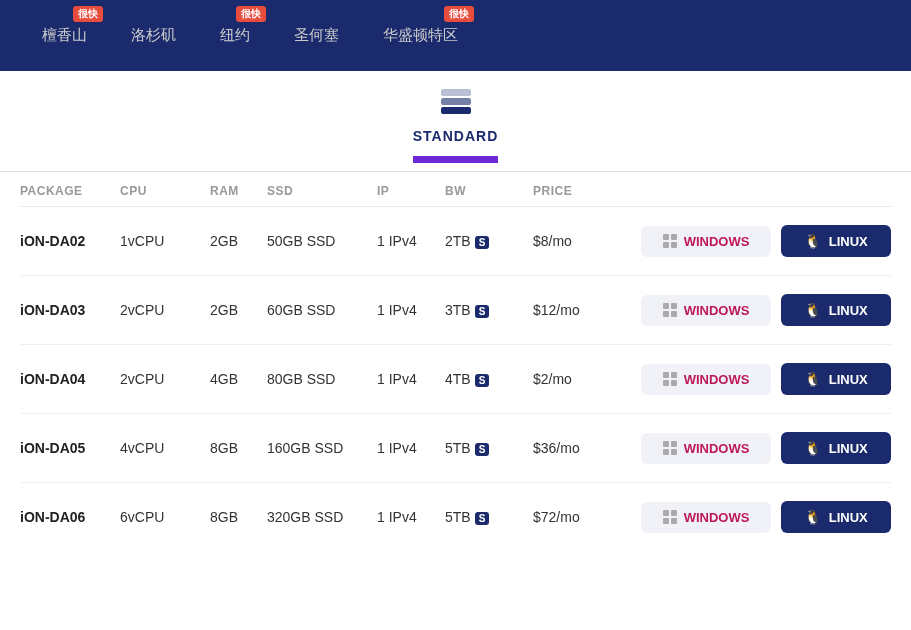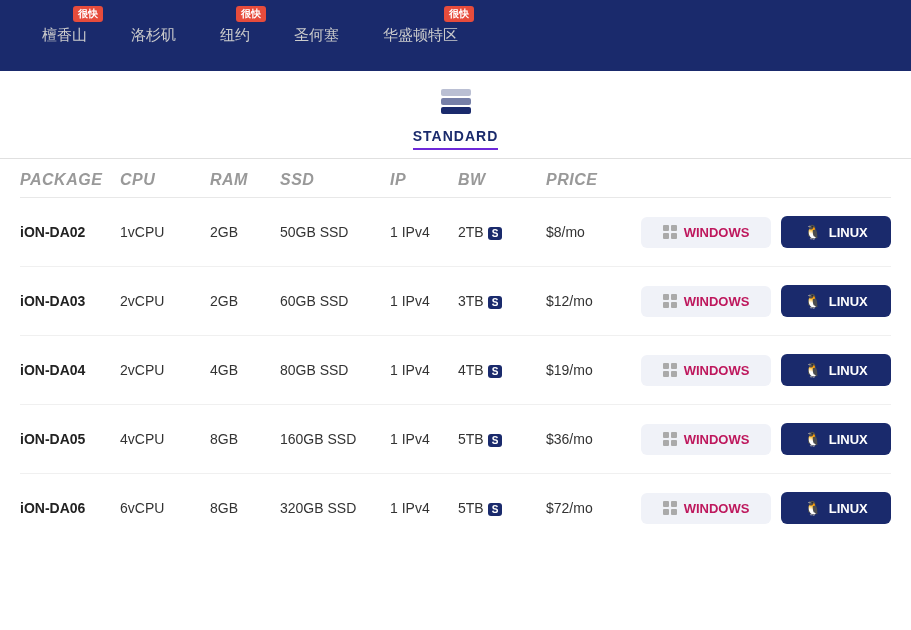--- a/index.html
+++ b/index.html
@@ -67,45 +67,44 @@
     .stack-icon {
       font-size: 28px;
       color: #1a2a6c;
       margin-bottom: 4px;
     }
     .standard-label {
       font-size: 14px;
       color: #1a2a6c;
       font-weight: 600;
       letter-spacing: 1px;
-      padding-bottom: 4px;
-      border-bottom: 2px solid #6d28d9;
+      padding-bottom: 12px;
+      border-bottom: 7px solid #6d28d9;
     }
 
     
     .table-container {
       padding: 0 20px;
     }
     .col-header-row {
       display: flex;
       align-items: center;
       padding: 12px 0 8px;
       border-bottom: 1px solid #e8e8e8;
     }
     .col-header {
       color: #999;
-      font-size: 16px;
+      font-size: 12px;
       font-weight: 600;
       letter-spacing: 0.5px;
       text-transform: uppercase;
-      font-style: italic;
     }
     .col-pkg   { width: 100px; }
     .col-cpu   { width: 90px; }
-    .col-ram   { width: 70px; }
+    .col-ram   { width: 57px; }
     .col-ssd   { width: 110px; }
     .col-ip    { width: 68px; }
     .col-bw    { width: 88px; }
     .col-price { width: 80px; }
     .col-btns  { flex: 1; }
 
     .data-row {
       display: flex;
       align-items: center;
       padding: 18px 0;
@@ -293,21 +292,21 @@
     <div class="cell col-pkg">iON-DA04</div>
     <div class="cell col-cpu">2vCPU</div>
     <div class="cell col-ram">4GB</div>
     <div class="cell col-ssd">80GB SSD</div>
     <div class="cell col-ip">1 IPv4</div>
     <div class="cell col-bw">
       <span class="bw-badge">
         4TB<span class="bw-s">S</span>
       </span>
     </div>
-    <div class="cell col-price">$19/mo</div>
+    <div class="cell col-price">$2/mo</div>
     <div class="btn-group">
       <button class="btn-windows">
         <span class="win-icon">
           <span></span>
               <span></span>
               <span></span>
               <span></span>
         </span>
         WINDOWS
       </button>

